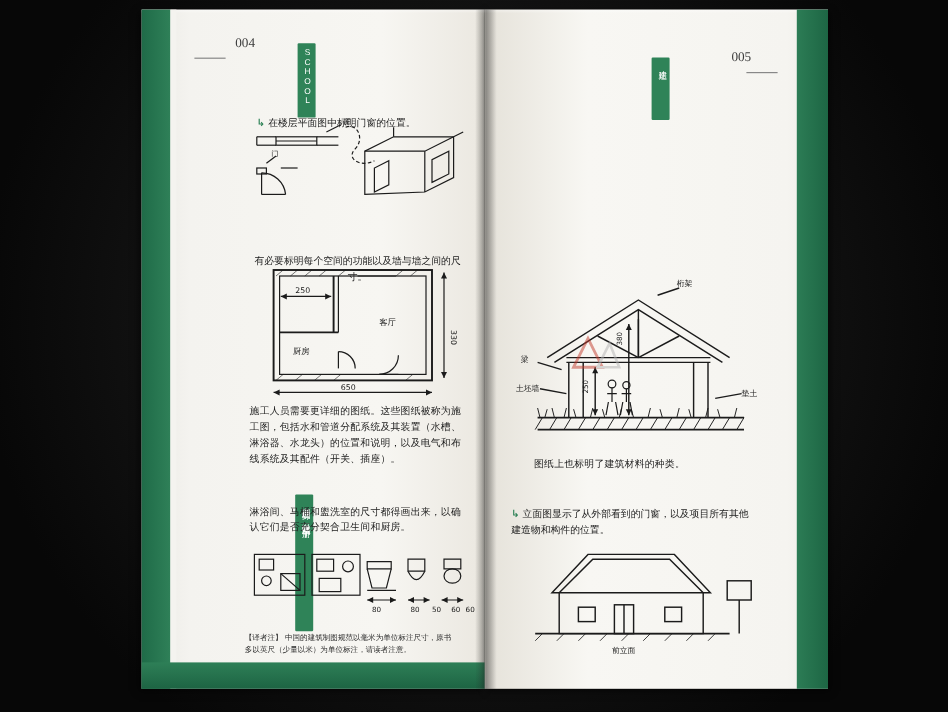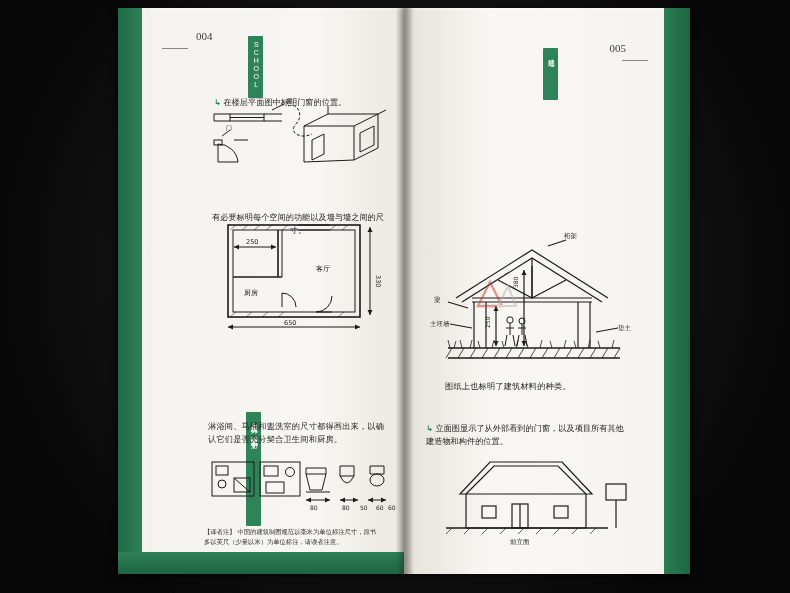--- a/index.html
+++ b/index.html
@@ -173,20 +173,21 @@
             </g>
           </g>
           <text x="34" y="31" font-family="DejaVu Sans" font-size="6.5" fill="#1b1b1b">250</text>
           <text x="72" y="112" font-family="DejaVu Sans" font-size="6.5" fill="#1b1b1b">650</text>
           <text x="164" y="62" font-family="DejaVu Sans" font-size="6.5" fill="#1b1b1b" transform="rotate(90 164 62)">330</text>
           <text x="104" y="58" font-family="DejaVu Sans" font-size="7" fill="#1b1b1b">客厅</text>
           <text x="32" y="82" font-family="DejaVu Sans" font-size="7" fill="#1b1b1b">厨房</text>
         </svg>
       </div>
 
+      <div class="txt" style="left:90px;top:328px;width:180px;">施工人员需要更详细的图纸。这些图纸被称为施工图，包括水和管道分配系统及其装置（水槽、淋浴器、水龙头）的位置和说明，以及电气和布线系统及其配件（开关、插座）。</div>
 
       <div class="txt" style="left:90px;top:412px;width:180px;">淋浴间、马桶和盥洗室的尺寸都得画出来，以确认它们是否充分契合卫生间和厨房。</div>
 
       <div class="dwg" style="left:92px;top:450px;">
         <svg width="182" height="62" viewBox="0 0 182 62">
           <g stroke="#1b1b1b" fill="none" stroke-width="1">
 
             <rect x="2" y="4" width="42" height="34"></rect>
             <rect x="6" y="8" width="12" height="9"></rect>
             <circle cx="12" cy="26" r="4"></circle>

